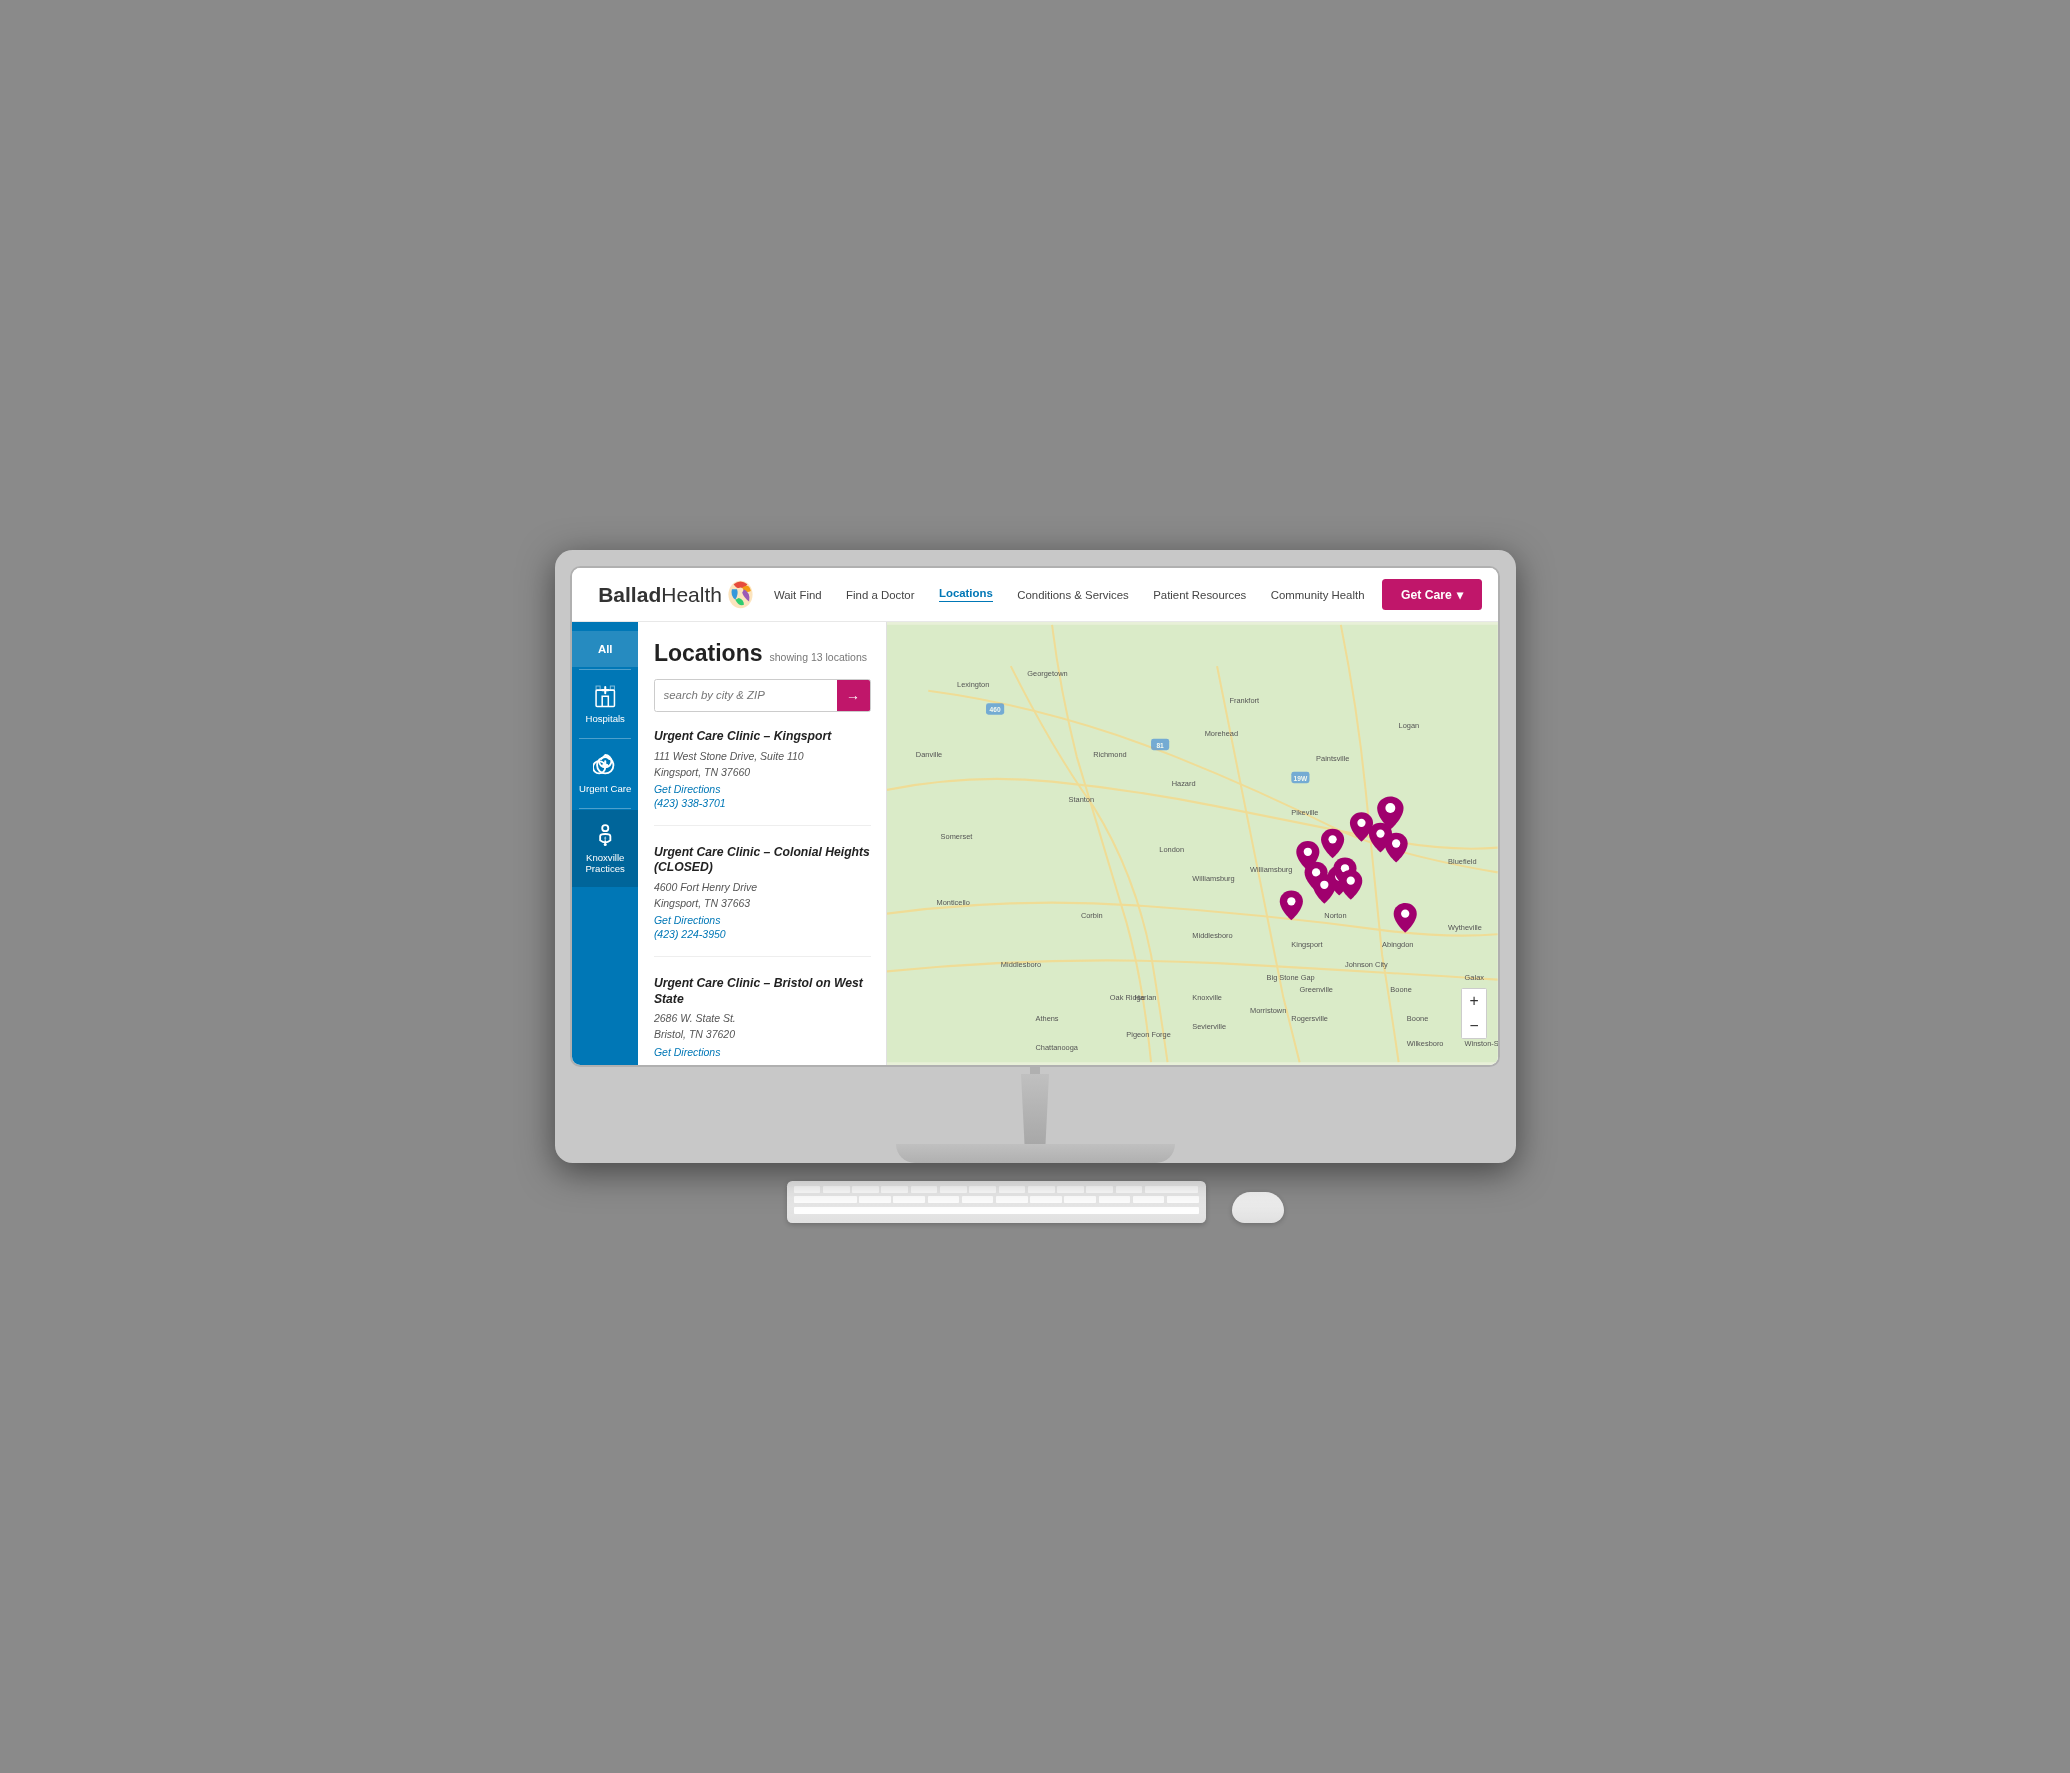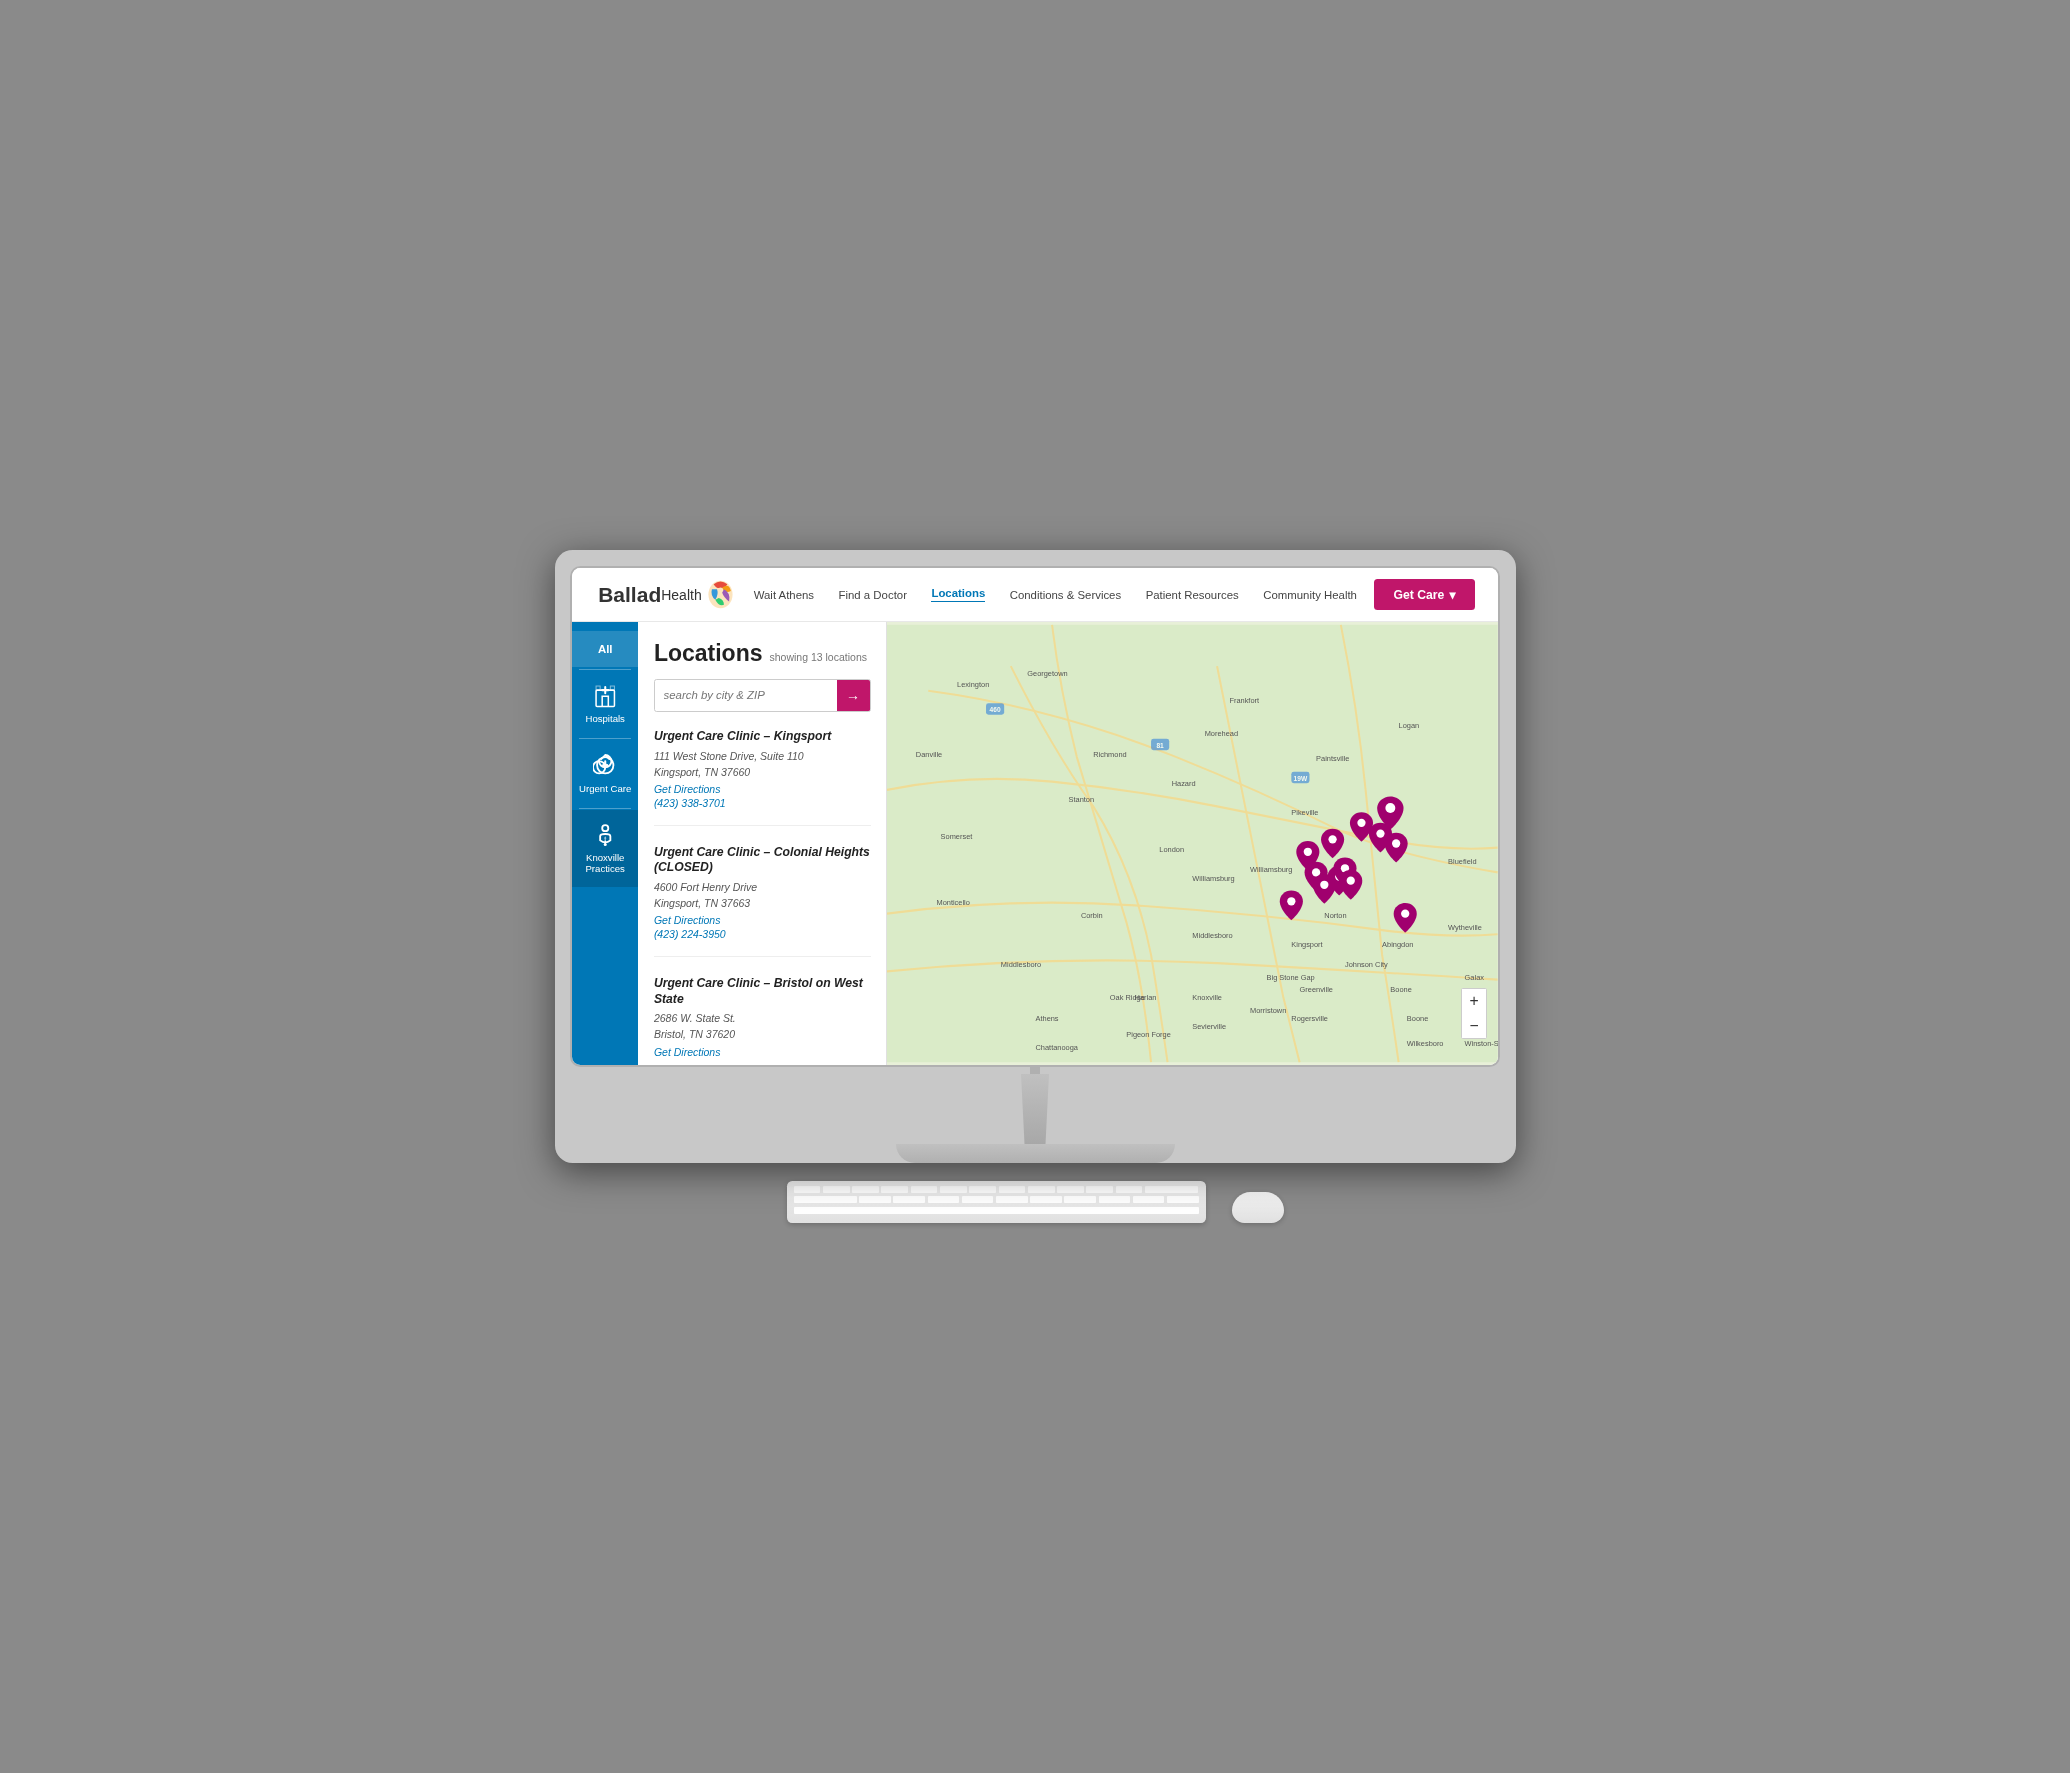--- a/index.html
+++ b/index.html
@@ -337,21 +337,21 @@
       width: 52px;
       height: 31px;
       background: linear-gradient(to bottom, #f5f5f5, #e0e0e0);
       border-radius: 26px 26px 17.5px 17.5px;
       box-shadow: 0 1.7px 5.2px rgba(0,0,0,0.2);
     }
 
     
     .ballad-logo { display: flex; align-items: center; }
     .ballad-bold { font-weight: 900; color: #333; font-size: 21px; }
-    .ballad-health { font-weight: 300; color: #333; font-size: 14px; }
+    .ballad-health { font-weight: 300; color: #333; font-size: 21px; }
   </style>
 </head>
 <body>
 
 <div class="monitor-wrapper">
   <div class="monitor-screen-container">
     <div class="monitor-bezel">
       <div class="screen">
 
         <nav class="navbar">
@@ -362,21 +362,21 @@
             <svg width="31" height="35" viewBox="0 0 36 40" style="margin-left:3.5px;">
               <ellipse cx="18" cy="20" rx="14" ry="16" fill="#f5a623" opacity="0.3"></ellipse>
               <path d="M10 8 Q18 2 26 8 Q22 14 18 12 Q14 14 10 8Z" fill="#e74c3c"></path>
               <path d="M20 12 Q28 6 30 16 Q26 18 22 16Z" fill="#f39c12"></path>
               <path d="M8 14 Q6 22 12 26 Q16 20 14 14Z" fill="#3498db"></path>
               <path d="M22 14 Q30 18 28 28 Q22 24 20 18Z" fill="#9b59b6"></path>
               <path d="M12 26 Q16 34 22 32 Q22 26 16 24Z" fill="#2ecc71"></path>
             </svg>
           </div>
           <div class="nav-links">
-            <a class="nav-link">Wait Athens</a>
+            <a class="nav-link">Wait Find</a>
             <a class="nav-link">Find a Doctor</a>
             <a class="nav-link" style="color:#0077b6; font-weight:bold; border-bottom:1.7px solid #0077b6; padding-bottom:1.7px;">Locations</a>
             <a class="nav-link">Conditions &amp; Services</a>
             <a class="nav-link">Patient Resources</a>
             <a class="nav-link">Community Health</a>
           </div>
           <button class="get-care-btn">
             <span>Get Care</span>
             <span>▾</span>
           </button>

